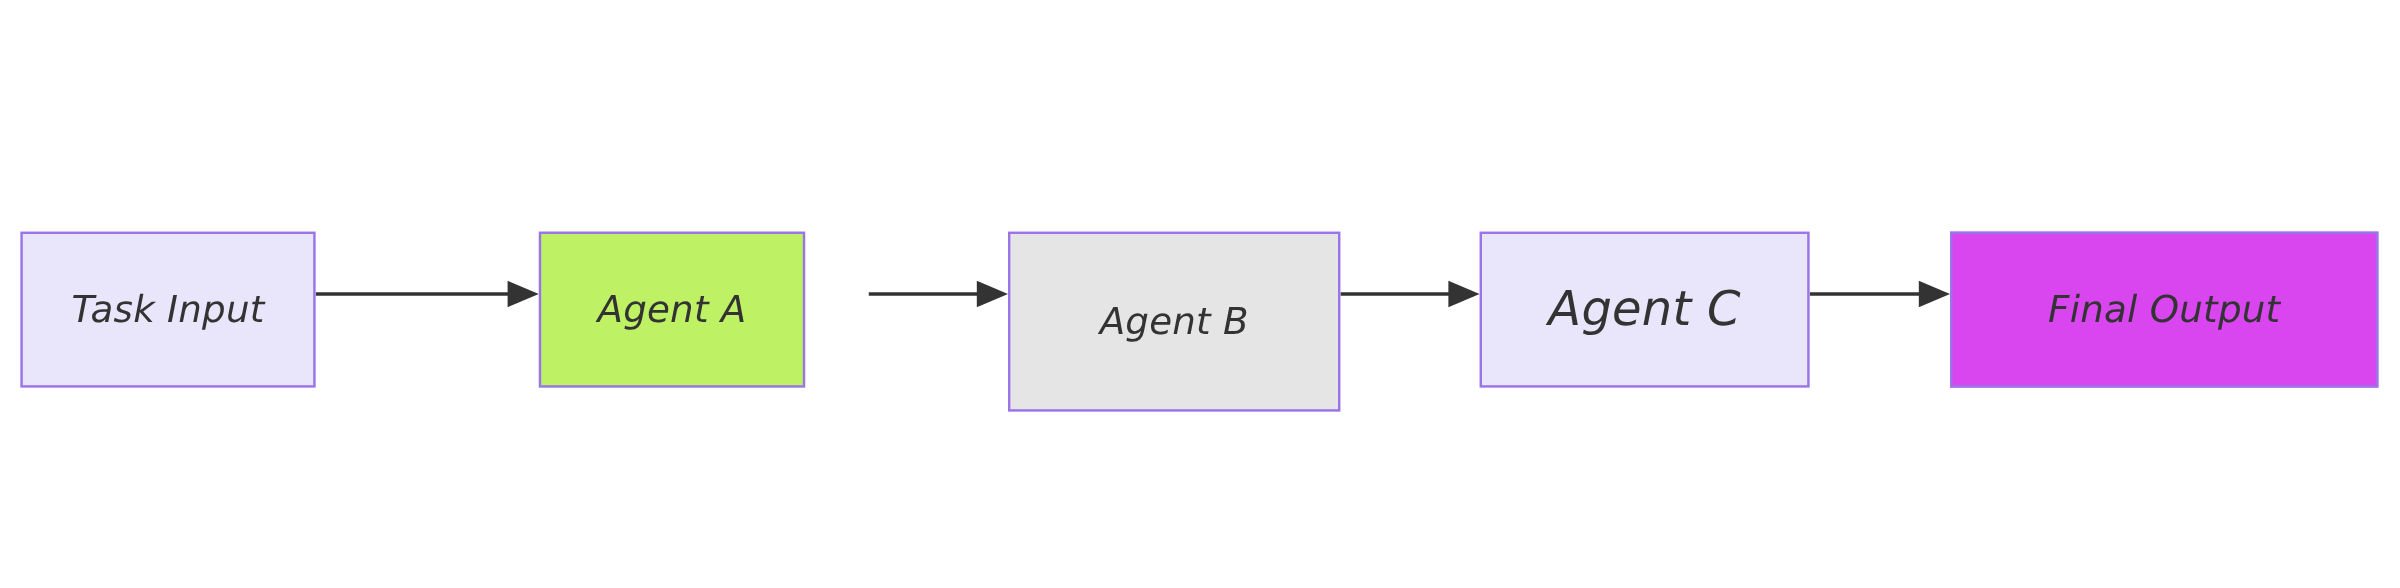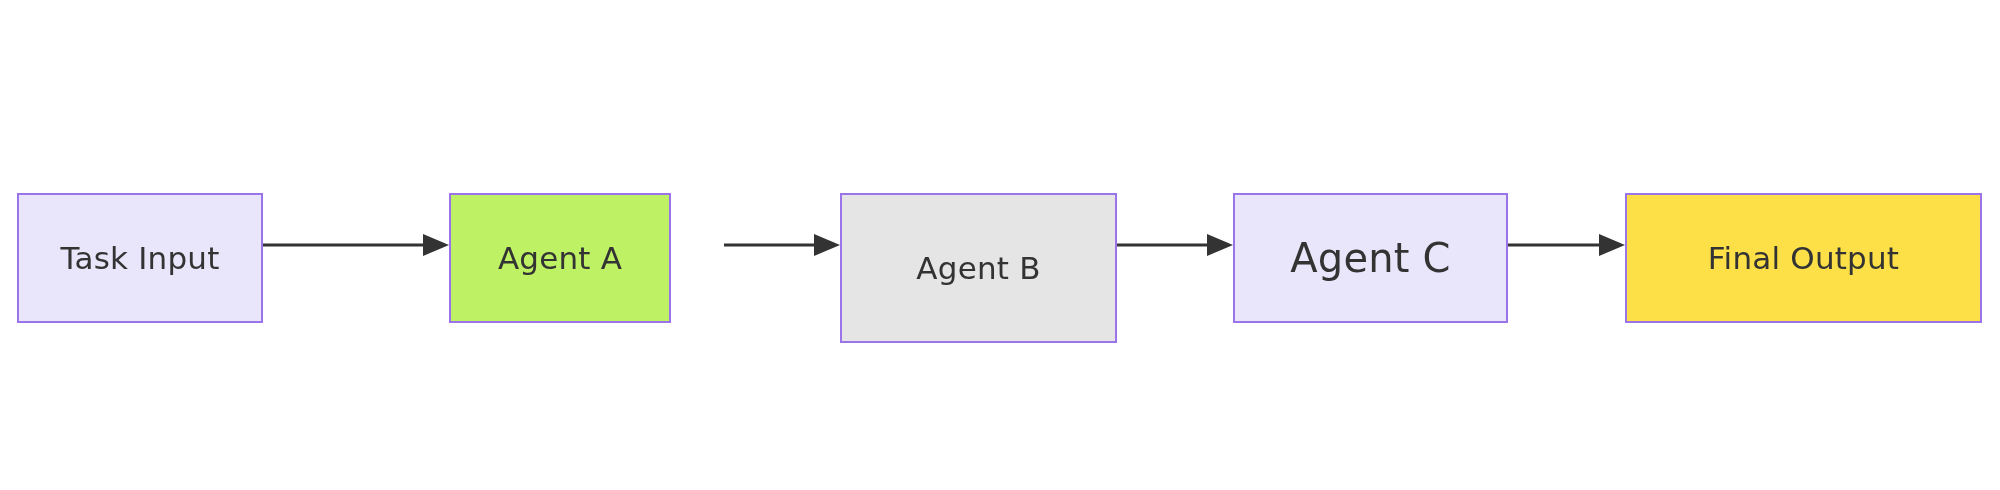--- a/index.html
+++ b/index.html
@@ -28,20 +28,21 @@
     align-items: center;
     justify-content: center;
   }
   .node-label {
     font-family: "DejaVu Sans", sans-serif;
     font-size: 31px;
     color: #333333;
     line-height: 1;
     white-space: nowrap;
     letter-spacing: 0.2px;
+    font-style: italic;
   }
   .edge {
     position: absolute;
     height: 26px;
     display: block;
   }
   .edge svg {
     display: block;
     overflow: visible;
   }
@@ -79,16 +80,16 @@
     </div>
     <div class="node-box" style="left: 449px; top: 193px; width: 222px; height: 130px; background: #bef264; border-color: rgb(154, 116, 232); border-width: 2px;">
       <span class="node-label" style="color: rgb(51, 51, 51); font-size: 31px;">Agent A</span>
     </div>
     <div class="node-box" style="left: 840px; top: 193px; width: 277px; height: 150px; background: #e5e5e5; border-color: rgb(154, 116, 232); border-width: 2px;">
       <span class="node-label" style="color: rgb(51, 51, 51); font-size: 31px;">Agent B</span>
     </div>
     <div class="node-box" style="left: 1233px; top: 193px; width: 275px; height: 130px; background: rgb(233, 230, 251); border-color: rgb(154, 116, 232); border-width: 2px;">
       <span class="node-label" style="color: rgb(51, 51, 51); font-size: 40px;">Agent C</span>
     </div>
-    <div class="node-box" style="left: 1625px; top: 193px; width: 357px; height: 130px; background: #fde047; border-color: rgb(154, 116, 232); border-width: 2px;">
+    <div class="node-box" style="left: 1625px; top: 193px; width: 357px; height: 130px; background: #d946ef; border-color: rgb(154, 116, 232); border-width: 2px;">
       <span class="node-label" style="color: rgb(51, 51, 51); font-size: 31px;">Final Output</span>
     </div>
   </div>
 
 </body></html>

